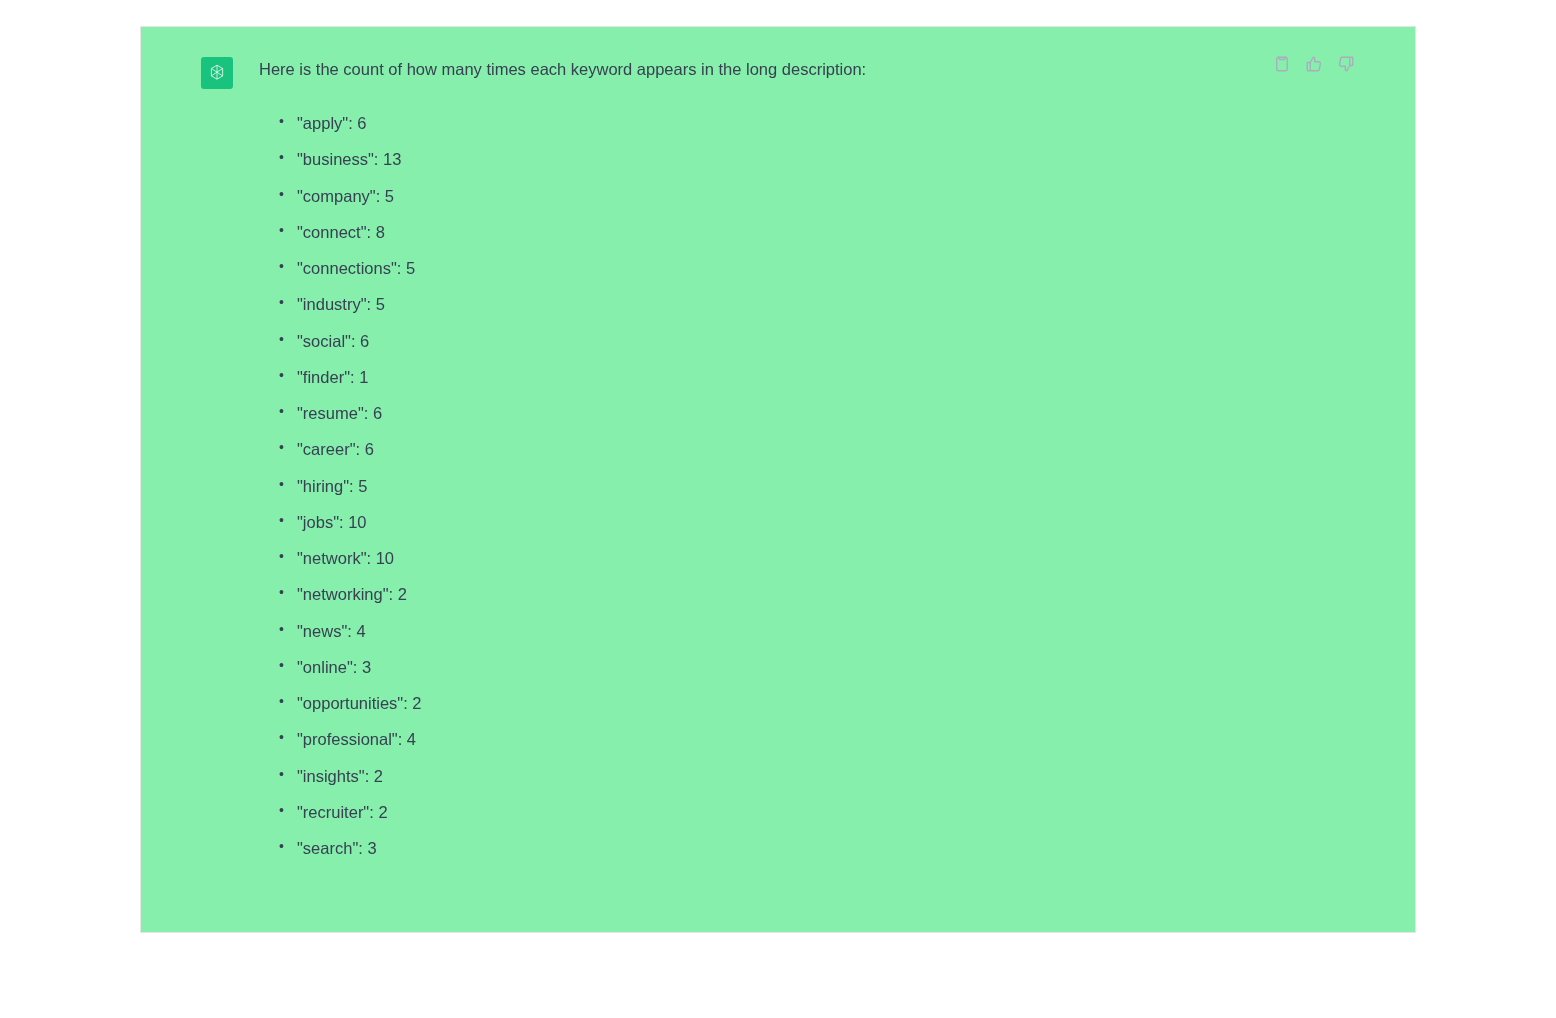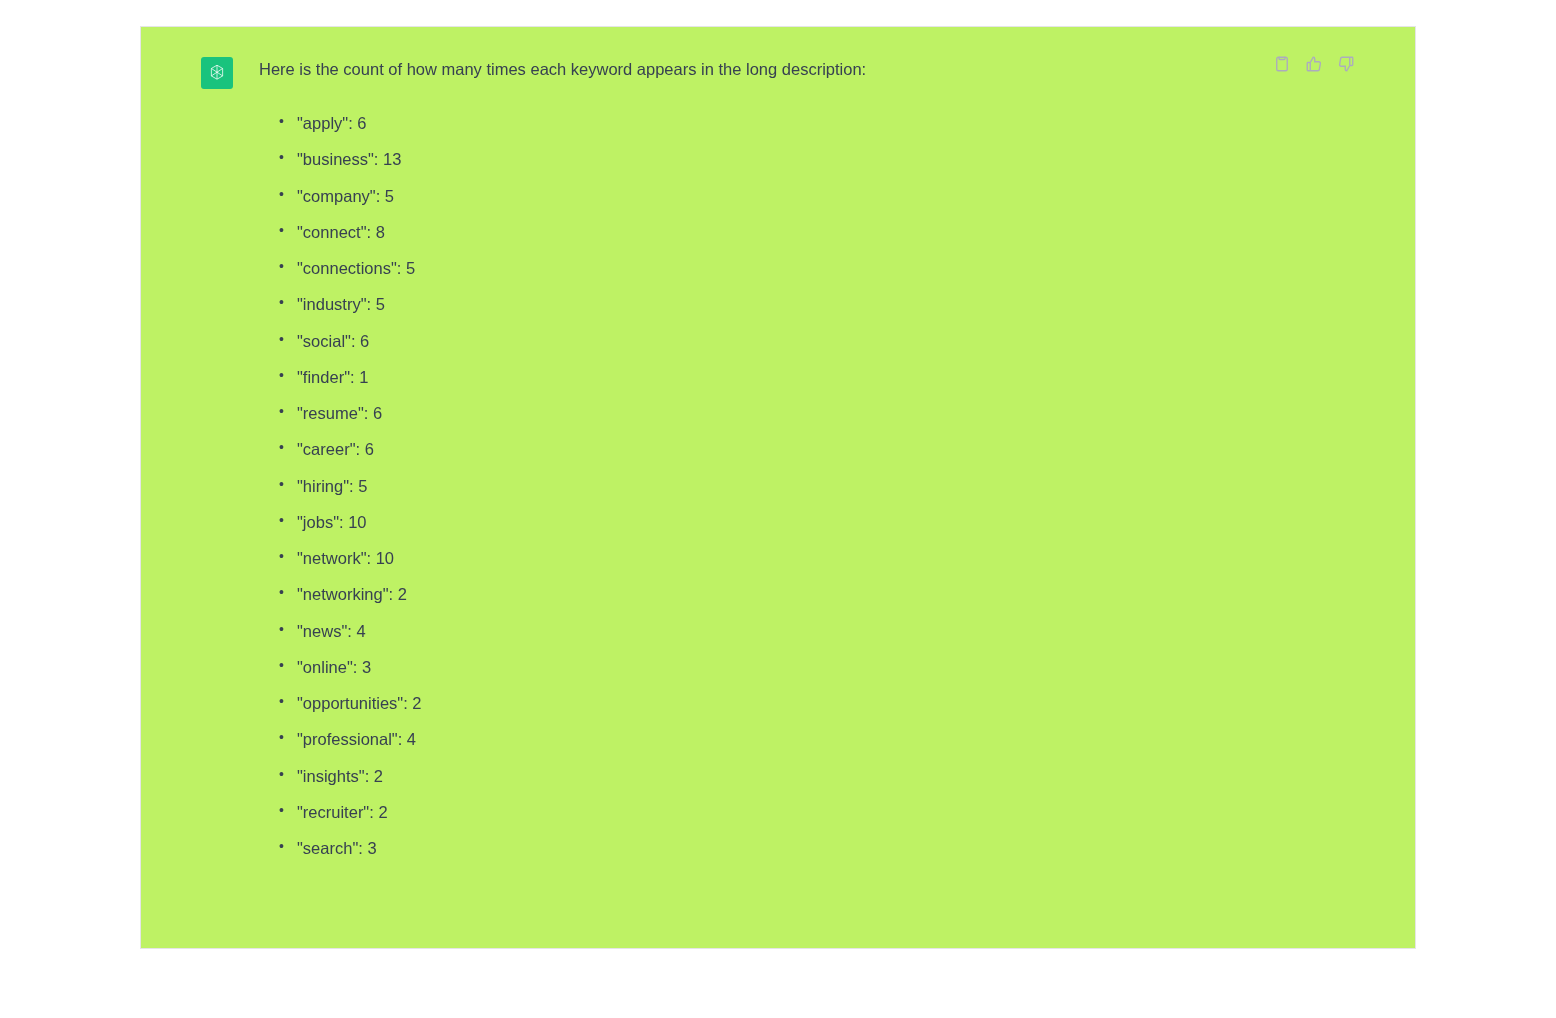--- a/index.html
+++ b/index.html
@@ -15,24 +15,24 @@
       overflow: hidden;
     }
     .page-container {
       width: 100%;
       height: 100%;
       padding-top: 26px;
       padding-left: 140px;
       padding-right: 140px;
     }
     .message-panel {
-      background: #bef264;
+      background: #86efac;
       border: 1px solid #e5e5e6;
       border-radius: 0;
-      padding: 28px 60px 76px 60px;
+      padding: 28px 60px 60px 60px;
       min-height: 900px;
       position: relative;
     }
     .message-row {
       display: flex;
       align-items: flex-start;
       gap: 26px;
     }
     .avatar {
       width: 32px;

